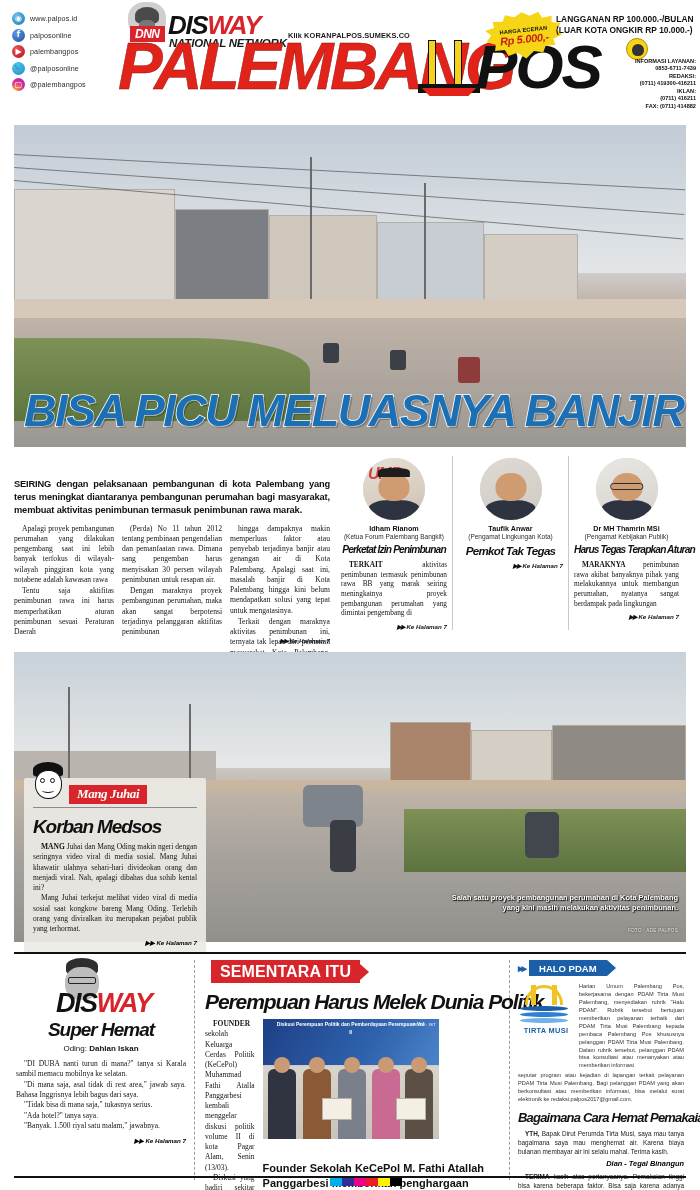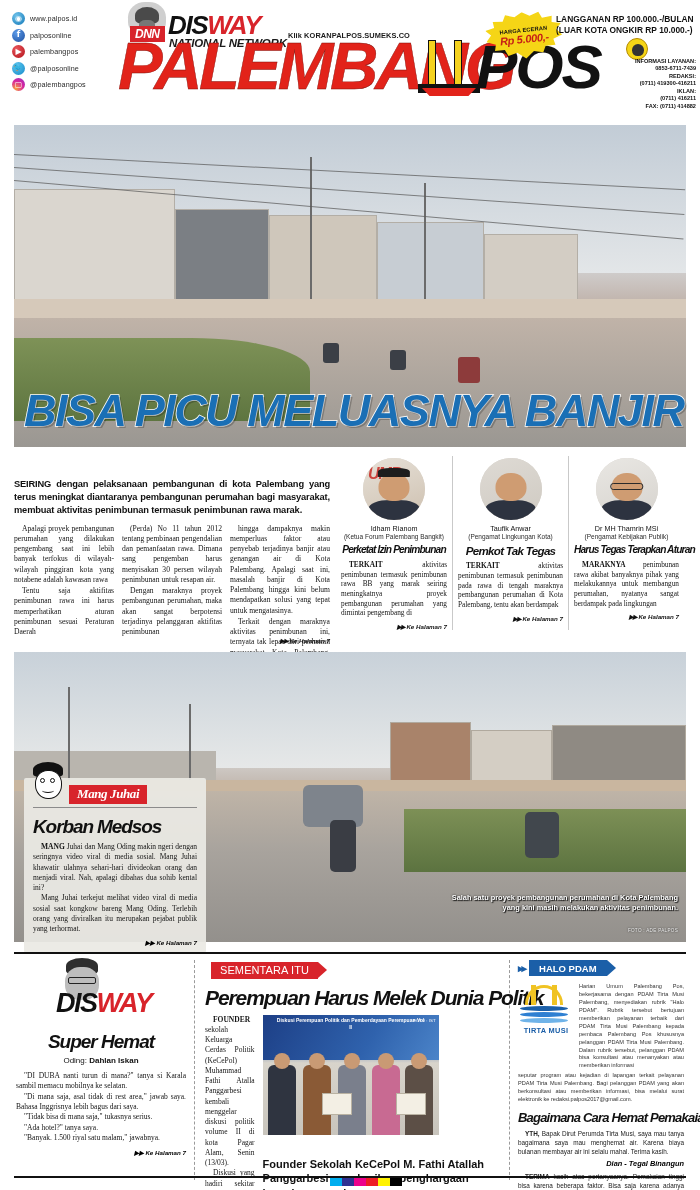--- a/index.html
+++ b/index.html
@@ -205,21 +205,21 @@
     transform:translateX(-50%); background:#cf9c72; border-radius:48% 48% 44% 44%; }
   .pf-body { position:absolute; left:50%; bottom:0; width:82%; height:32%;
     transform:translateX(-50%); border-radius:42% 42% 0 0; background:#2d3340; }
   .pf-cap { position:absolute; left:50%; top:16%; width:52%; height:15%;
     transform:translateX(-50%); background:#1d1d1d; border-radius:40% 40% 6% 6%; }
   .pf-glass { position:absolute; left:50%; top:40%; width:54%; height:11%;
     transform:translateX(-50%); border:1.4px solid #2a2a2a; border-radius:3px; }
   .pf-red { position:absolute; left:8%; top:12%; width:70%; height:44%;
     color:#c9322c; font-size:16px; font-weight:bold; font-style:italic; letter-spacing:-1px; opacity:.9; }
 
-  .pname { text-align:center; font-size:7.2px; font-weight:normal; color:#111; margin-top:4px; line-height:1.25; }
+  .pname { text-align:center; font-size:7.2px; font-weight:bold; color:#111; margin-top:4px; line-height:1.25; }
   .prole { text-align:center; font-size:6.5px; color:#2b2b2b; line-height:1.25; }
   .ptitle {
     text-align:center; font-size:11.6px; font-weight:bold; font-style:italic;
     color:#111; letter-spacing:-0.7px; margin-top:4px; line-height:1.05;
     white-space:nowrap;
   }
   .ptitle.small { font-size:10.2px; letter-spacing:-0.85px; }
   .pbody {
     margin-top:4px; font-family:"Liberation Serif", serif;
     font-size:7.3px; line-height:1.33; text-align:justify; color:#141414;
@@ -310,36 +310,36 @@
 
   .dis2 { position:relative; height:56px; }
   .dis2-face { position:absolute; left:44px; top:-2px; width:44px; height:44px; }
   .dis2-face .h { position:absolute; left:6px; top:0; width:32px; height:16px; background:#2e2e2e; border-radius:50% 50% 18% 18%; }
   .dis2-face .f { position:absolute; left:5px; top:9px; width:34px; height:33px; background:#bdbdbd; border-radius:44%; }
   .dis2-face .g { position:absolute; left:8px; top:19px; width:28px; height:7px; border:1.3px solid #222; border-radius:2px; }
   .dis2-word { position:absolute; left:40px; top:28px; font-size:27px; font-weight:bold; font-style:italic; letter-spacing:-1.5px; color:#111; }
   .dis2-word .w { color:#d8242b; }
   .bhead {
     text-align:center; font-size:19px; font-weight:bold; font-style:italic;
-    color:#111; letter-spacing:-1px; margin-top:16px; line-height:1;
+    color:#111; letter-spacing:-1px; margin-top:4px; line-height:1;
   }
   .byline { text-align:center; font-size:8px; margin-top:5px; color:#111; }
   .byline b { font-weight:bold; }
   .bbody {
     margin-top:6px; font-family:"Liberation Serif", serif;
     font-size:7.5px; line-height:1.38; text-align:justify; color:#141414;
   }
   .bbody .ind { text-indent:8px; display:block; }
   .bjump { margin-top:6px; text-align:right; font-size:6.2px; font-weight:bold; font-style:italic; }
 
   .sem-tag {
     display:inline-flex; align-items:center; margin-left:6px;
   }
   .sem-tag .lbl {
-    background:#d8242b; color:#fff; font-size:11px; font-weight:normal;
+    background:#d8242b; color:#fff; font-size:16px; font-weight:bold;
     padding:2.5px 9px; letter-spacing:0.1px;
   }
   .sem-tag .ar {
     width:0;height:0; border-left:9px solid #d8242b;
     border-top:8px solid transparent; border-bottom:8px solid transparent;
   }
   .sem-head {
     margin-top:8px; text-align:center; font-size:21px; font-weight:bold; font-style:italic;
     color:#111; letter-spacing:-1.1px; line-height:1; white-space:nowrap;
   }
@@ -538,23 +538,20 @@
 
     <div class="pcol">
       <div class="portrait">
         <div class="pf-bg pf2"></div>
         <div class="pf-body"></div>
           <div class="pf-head"></div>
       </div>
       <div class="pname">Taufik Anwar</div>
       <div class="prole">(Pengamat Lingkungan Kota)</div>
       <div class="ptitle">Pemkot Tak Tegas</div>
-      <div class="pbody">
-          <span class="ind"><b>TERKAIT</b><span> aktivitas penimbunan termasuk penimbunan pada rawa di tengah maraknya pembangunan perumahan di Kota Palembang, tentu akan berdampak</span></span>
-        </div>
       <div class="jump"><span class="ar">▶▶</span><span>Ke Halaman 7</span></div>
     </div>
 
     <div class="pcol">
       <div class="portrait">
         <div class="pf-bg pf3"></div>
         <div class="pf-body"></div>
           <div class="pf-head"></div>
           <div class="pf-glass"></div>
       </div>

